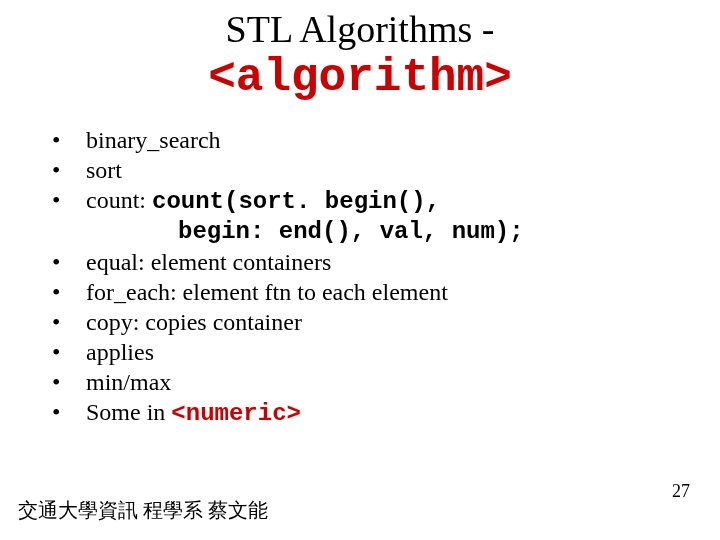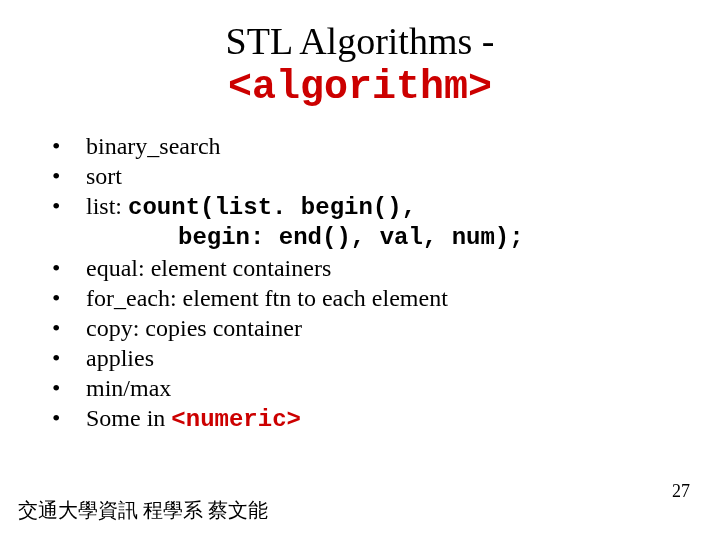--- a/index.html
+++ b/index.html
@@ -16,28 +16,28 @@
   .slide {
     width: 720px;
     height: 540px;
     position: relative;
     box-sizing: border-box;
   }
   .title {
     text-align: center;
     font-size: 38px;
     line-height: 1.15;
-    padding-top: 20px;
+    padding-top: 8px;
     font-weight: normal;
   }
   .title .code {
     font-family: "Courier New", Courier, monospace;
     font-weight: bold;
     color: #cc0000;
-    font-size: 40px;
+    font-size: 46px;
   }
   .content {
     margin-top: 20px;
     margin-left: 48px;
     font-size: 24px;
     line-height: 1.25;
   }
   .bullet {
     display: flex;
     align-items: flex-start;
@@ -93,21 +93,21 @@
       <span class="txt">binary_search</span>
     </div>
 
     <div class="bullet">
       <span class="dot">•</span>
       <span class="txt">sort</span>
     </div>
 
     <div class="bullet">
       <span class="dot">•</span>
-      <span class="txt"><span>list: </span><span class="mono">count(list. begin(),</span></span>
+      <span class="txt"><span>count: </span><span class="mono">count(sort. begin(),</span></span>
     </div>
     <div class="continuation">begin: end(), val, num);</div>
 
     <div class="bullet">
       <span class="dot">•</span>
       <span class="txt">equal: element containers</span>
     </div>
 
     <div class="bullet">
       <span class="dot">•</span>

